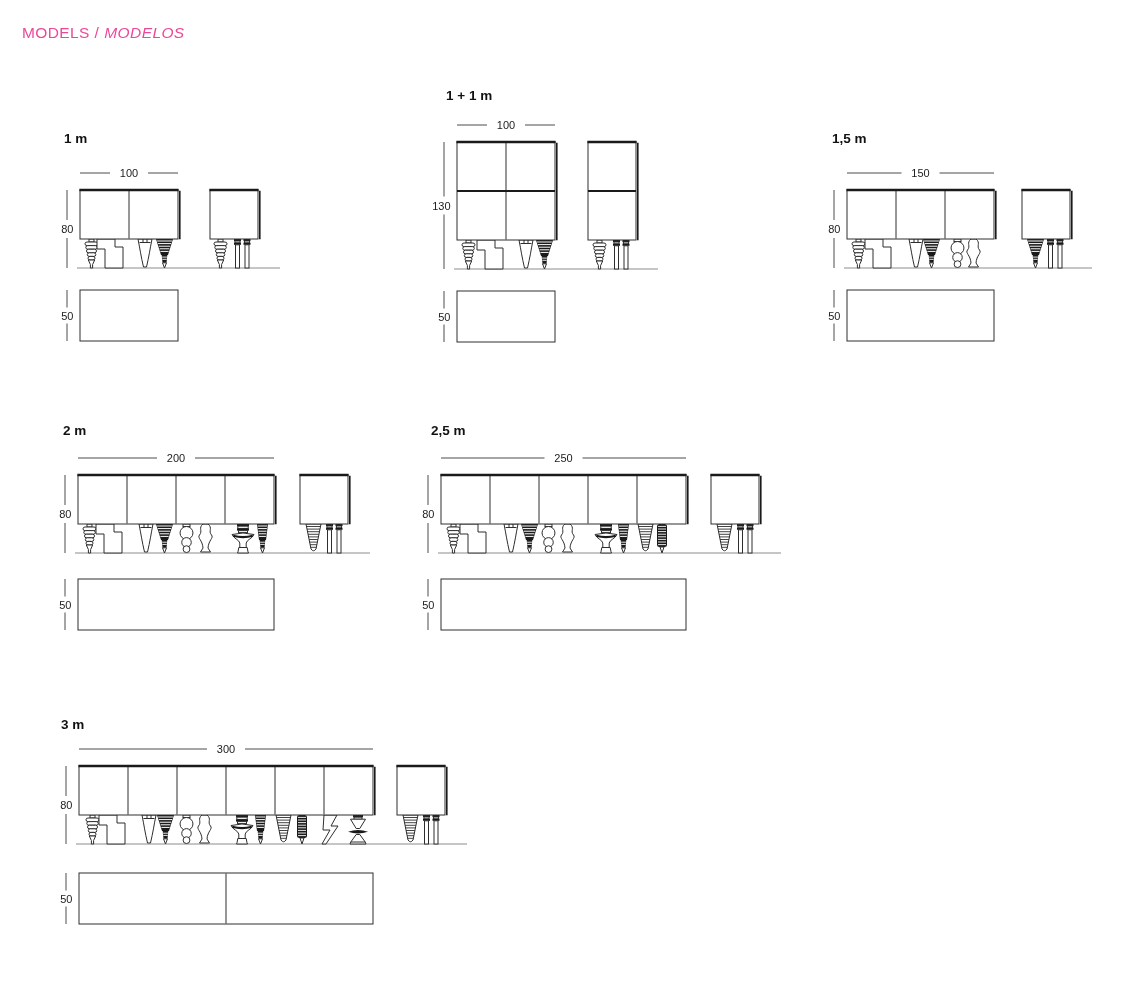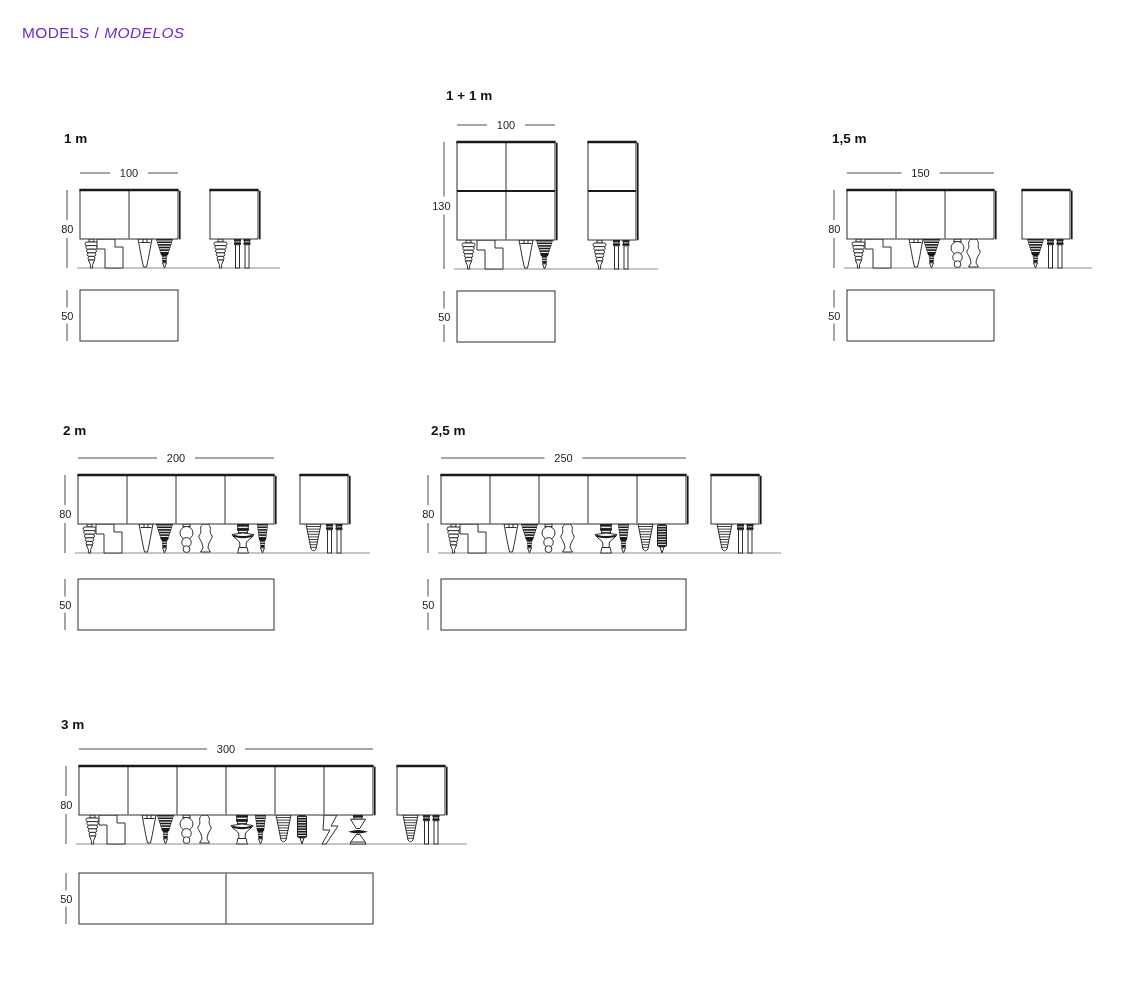--- a/index.html
+++ b/index.html
@@ -1,19 +1,19 @@
 <!DOCTYPE html>
 <html><head>
 <meta charset="utf-8">
 <style>
   html,body{margin:0;padding:0;background:#ffffff;}
   .page{position:relative;width:1123px;height:1000px;background:#ffffff;overflow:hidden;
         font-family:"Liberation Sans",sans-serif;}
   .title{position:absolute;left:22px;top:24px;font-size:15.5px;letter-spacing:.4px;
-         color:#6d28d9;white-space:nowrap;}
+         color:#ec4899;white-space:nowrap;}
   .title .it{font-style:italic;margin-left:5px;}
   #drawing{position:absolute;left:0;top:0;}
   #drawing text{font-family:"Liberation Sans",sans-serif;fill:#1c1c1c;}
   #drawing text.dim{font-size:11px;}
   #drawing text.mlabel{font-size:13.5px;font-weight:bold;fill:#111;}
 </style>
 </head>
 <body>
 
 <div class="page">

